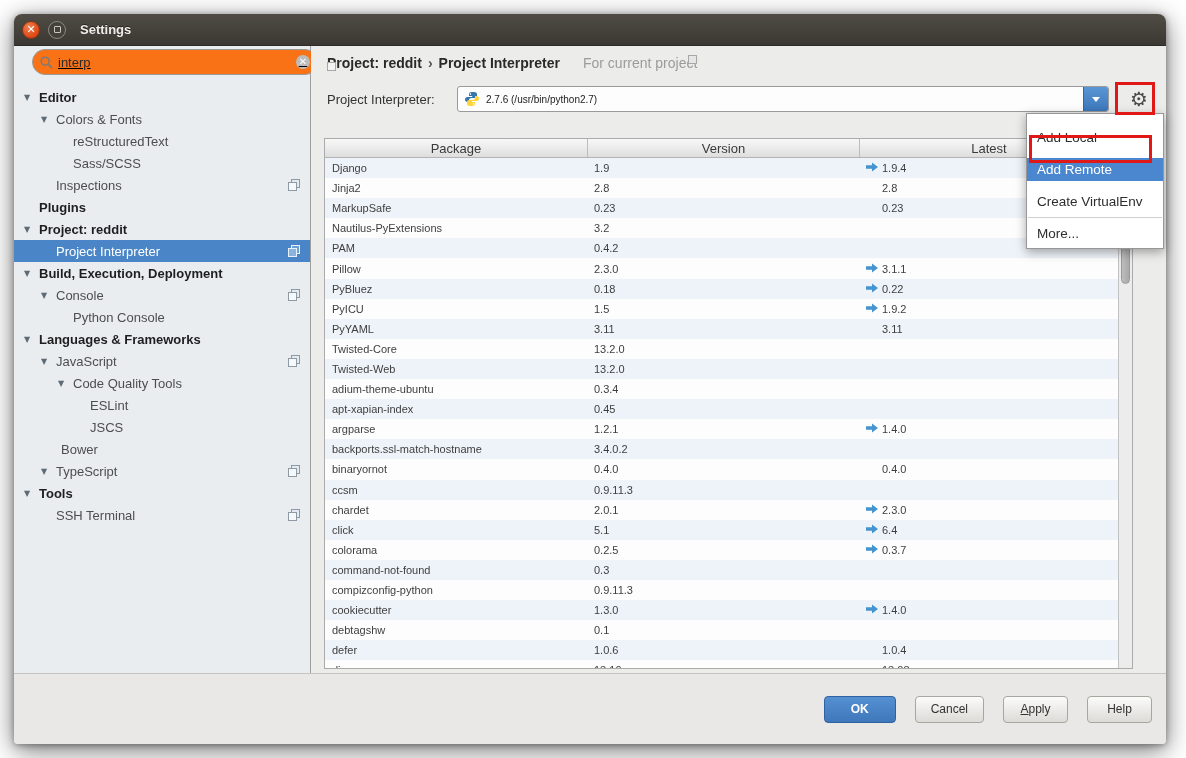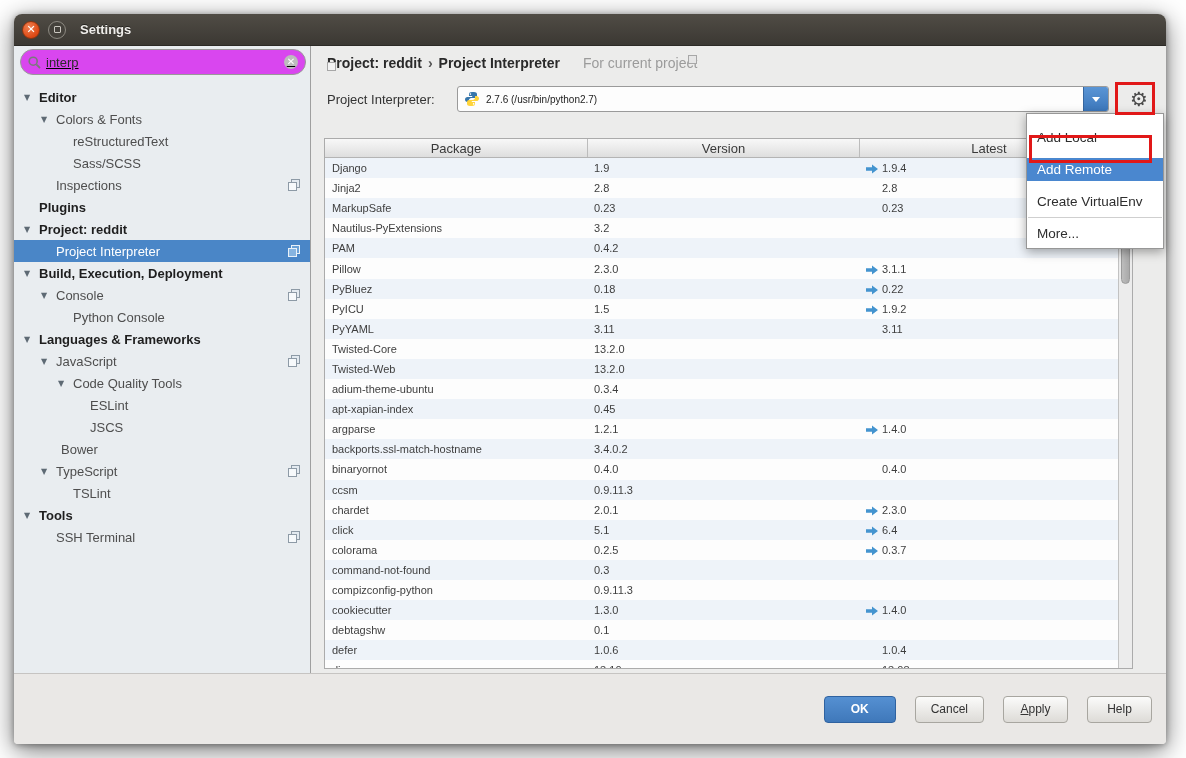--- a/index.html
+++ b/index.html
@@ -23,22 +23,22 @@
   .tb-restore { background:#44413b; border:1px solid #8d8a82; }
   .tb-restore .sq { width:7px; height:7px; border:1.5px solid #c9c6bf; border-radius:1px; }
   .tb-title { color:#efedea; font-weight:bold; font-size:13px; margin-left:14px;
               text-shadow:0 -1px 0 rgba(0,0,0,.5); }
 
   .main { display:flex; height:627px; }
 
   
   .sidebar { width:297px; background:#e9edf0; border-right:1px solid #9f9f9f;
              position:relative; flex:none; }
-  .searchbox { position:absolute; left:6px; top:3px; width:286px; height:26px;
-               background:#d946ef; border:1px solid #999; border-radius:13px;
+  .searchbox { position:absolute; left:18px; top:3px; width:286px; height:26px;
+               background:#f97316; border:1px solid #999; border-radius:13px;
                display:flex; align-items:center; padding:0 7px;text-decoration:underline; }
   .searchbox input { border:none; outline:none; background:transparent; flex:1;
                      font-size:13px; color:#2b2b2b; margin-left:5px;
                      font-family:"Liberation Sans","DejaVu Sans",sans-serif; }
   .clear-btn { width:14px; height:14px; border-radius:50%; background:#bcbcbc;
                color:#fff; font-size:10px; line-height:14px; text-align:center;
                font-weight:bold; flex:none; }
   .tree { position:absolute; top:40px; left:0; right:0; font-size:13px; }
   .tree-item { height:22px; display:flex; align-items:center; color:#4e4e4e;
                position:relative; padding-right:26px; cursor:default; white-space:nowrap; }
@@ -90,21 +90,21 @@
   .pkg-head .hc { display:flex; align-items:center; justify-content:center;
                   border-right:1px solid #bcbcbc; }
   .hc.c1 { width:263px; } .hc.c2 { width:272px; } .hc.c3 { width:259px; }
   .hc.hsb { flex:1; border-right:none; }
   .pkg-body { position:relative; height:511px; overflow:hidden; }
   .rows { position:absolute; left:0; top:0; right:14px; }
   .pkg-row { display:flex; height:20.1px; align-items:center; font-size:11px; color:#3e3e3e; }
   .pkg-row:nth-child(odd) { background:#eef3f9; }
   .pkg-row .cell { padding-left:7px; white-space:nowrap; overflow:hidden; }
   .cell.c1 { width:263px; } .cell.c2 { width:272px; padding-left:6px; }
-  .cell.c3 { flex:1; padding-left:6px; display:flex; align-items:flex-end; gap:4px; }
+  .cell.c3 { flex:1; padding-left:6px; display:flex; align-items:flex-start; gap:4px; }
   .up-arrow { width:12px; height:10px; flex:none; }
   
   .vscroll { position:absolute; right:0; top:0; width:14px; height:511px;
              background:#ececec; border-left:1px solid #c2c2c2; }
   .vthumb { position:absolute; left:2px; top:2px; width:9px; height:124px;
             background:linear-gradient(90deg,#bdbdbd,#a9a9a9); border:1px solid #9a9a9a;
             border-radius:5px; }
 
   
   .footer { height:71px; background:#eae8e6; border-top:1px solid #c6c4c2;
@@ -240,25 +240,20 @@
   </div>
             <div class="tree-item" style="padding-left: 32px;">
     <span class="arrow" style="visibility: hidden;">▼</span>
     <span>Bower</span>
 
   </div>
             <div class="tree-item" style="padding-left: 27px;">
     <span class="arrow">▼</span>
     <span>TypeScript</span>
     <span class="copy-ico"></span>
-  </div>
-            <div class="tree-item" style="padding-left: 44px;">
-    <span class="arrow" style="visibility: hidden;">▼</span>
-    <span>TSLint</span>
-
   </div>
             <div class="tree-item bold" style="padding-left: 10px;">
     <span class="arrow">▼</span>
     <span>Tools</span>
 
   </div>
             <div class="tree-item" style="padding-left: 27px;">
     <span class="arrow" style="visibility: hidden;">▼</span>
     <span>SSH Terminal</span>
     <span class="copy-ico"></span>

